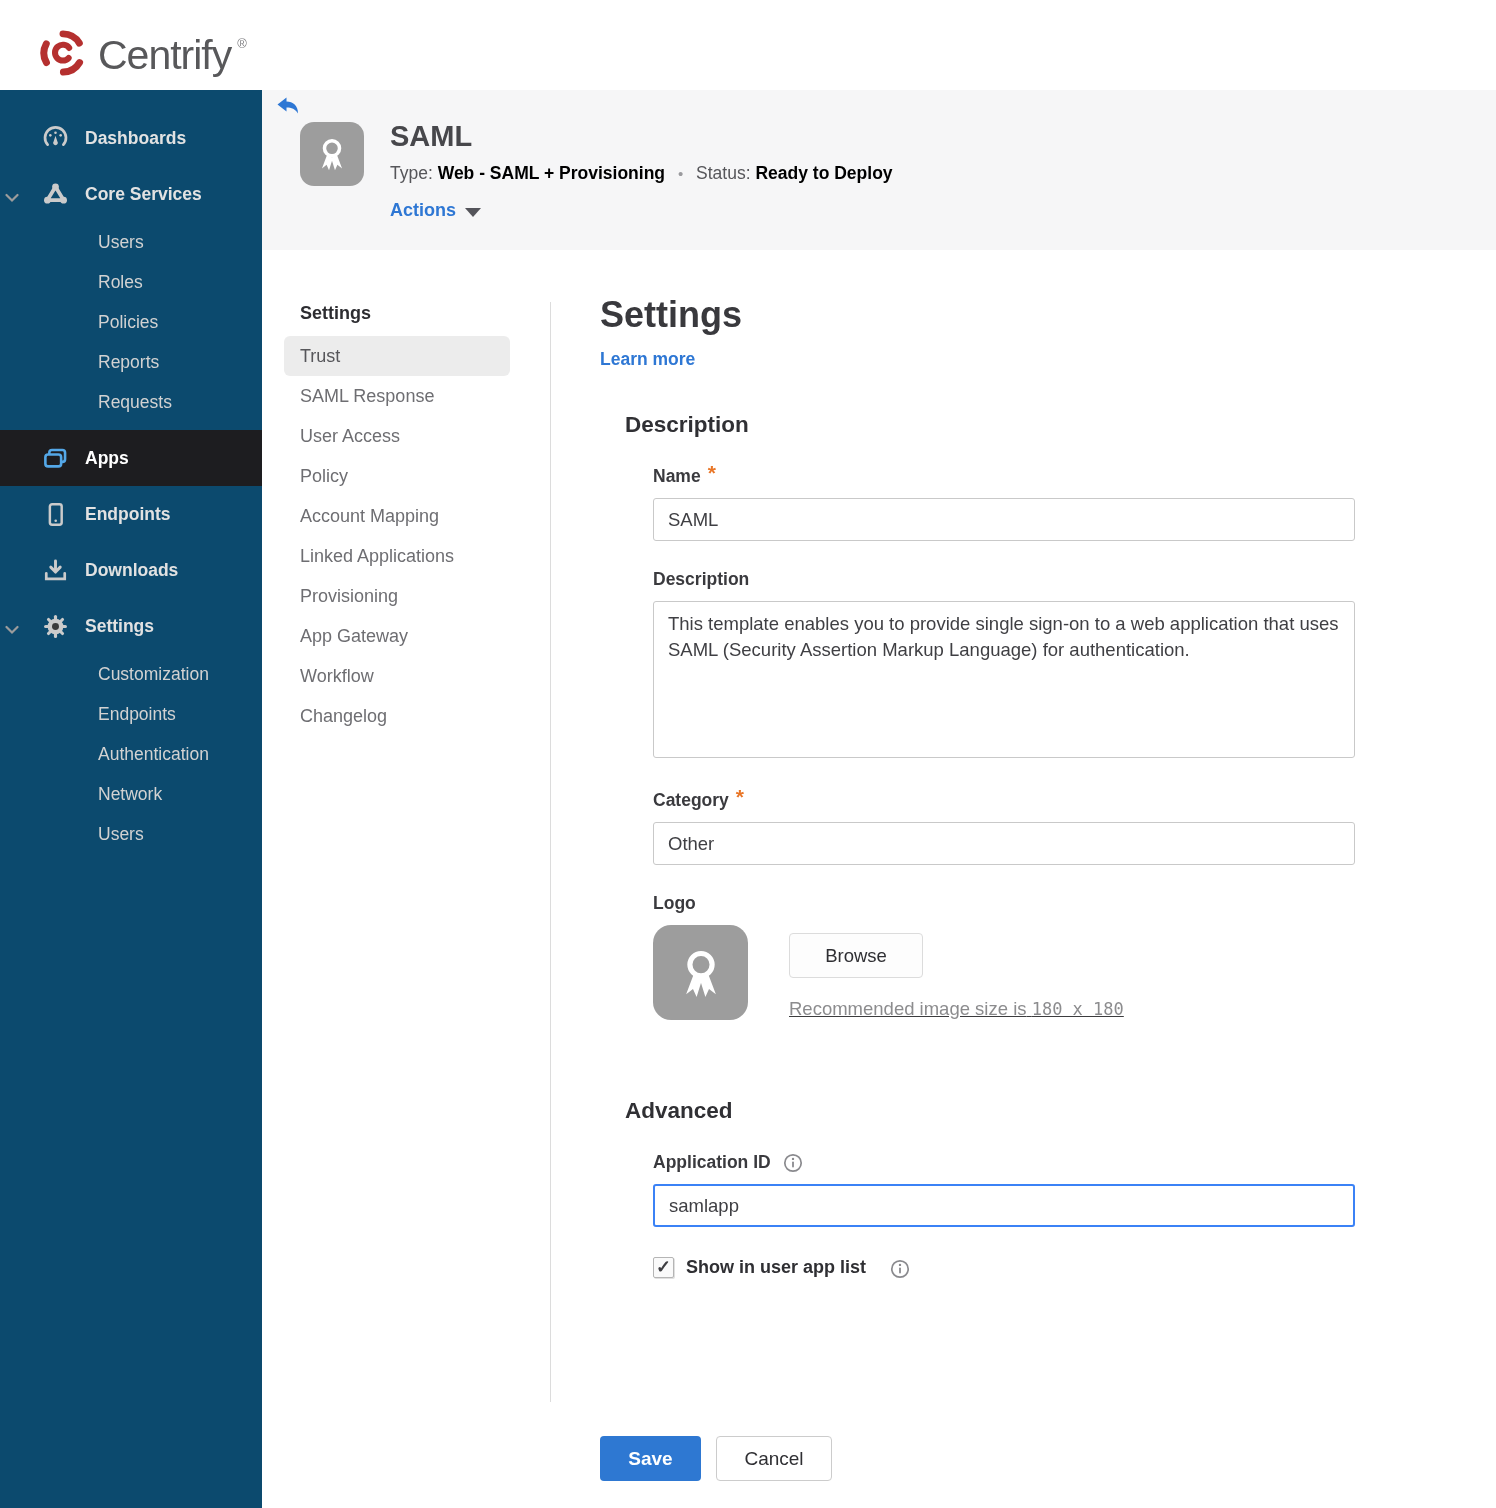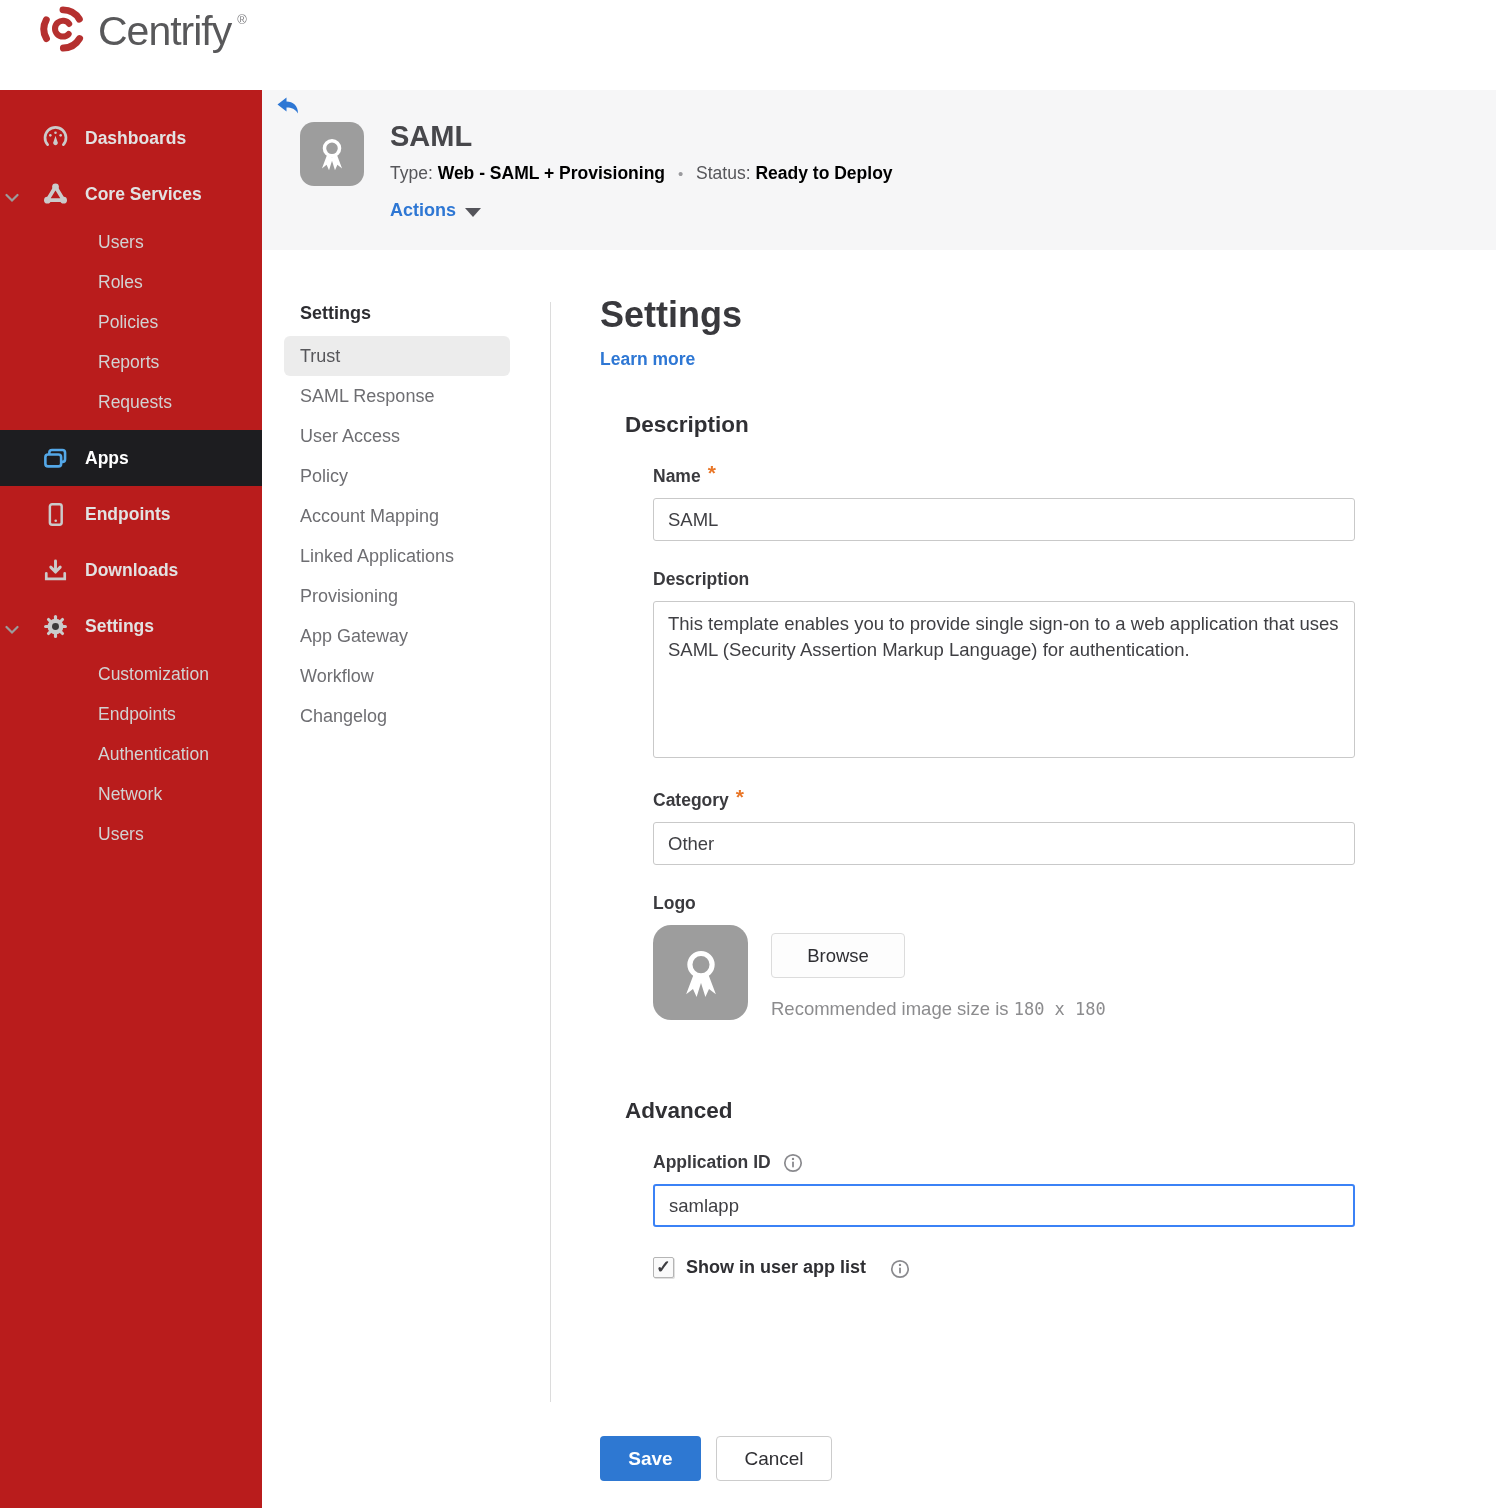--- a/index.html
+++ b/index.html
@@ -7,26 +7,26 @@
   body {
     font-family: "Liberation Sans", sans-serif;
     background:#ffffff;
     position:relative;
     overflow:hidden;
     color:#3c3c3e;
   }
 
   
   .topbar { position:absolute; top:0; left:0; width:1496px; height:90px; background:#ffffff; z-index:5; }
-  .brand { position:absolute; left:36px; top:2px; display:flex; align-items:center; gap:8px; }
+  .brand { position:absolute; left:36px; top:26px; display:flex; align-items:center; gap:8px; }
   .brand-name { font-size:41px; color:#58585a; letter-spacing:-1px; }
   .brand-reg { font-size:13px; color:#808084; vertical-align:super; position:relative; top:-12px; left:-2px; }
 
   
-  .sidebar { position:absolute; top:90px; left:0; width:262px; height:1418px; background:#b91c1c; padding-top:20px; z-index:4; }
+  .sidebar { position:absolute; top:90px; left:0; width:262px; height:1418px; background:#0c4a6e; padding-top:20px; z-index:4; }
   .side-item { display:flex; align-items:center; cursor:pointer; position:relative; }
   .side-item.top { height:56px; }
   .side-item.sub { height:40px; padding-left:98px; }
   .side-item.gap { margin-top:8px; }
   .side-icon { width:27px; height:27px; margin-left:42px; margin-right:16px; display:flex; align-items:center; justify-content:center; flex:none; }
   .side-label { font-size:17.5px; font-weight:600; color:#e2e2e2; }
   .side-item.sub .side-label { font-weight:500; color:#d2d2d2; }
   .side-item.active { background:#1d1d20; }
   .side-item.active .side-label { color:#ffffff; font-weight:700; }
   .expand-chevron { position:absolute; left:5px; top:50%; transform:translateY(-50%); width:14px; height:10px; }
@@ -58,21 +58,21 @@
   .section-heading { margin:42px 0 0 25px; font-size:22.5px; font-weight:700; color:#303034; }
   .field { margin-left:53px; width:702px; }
   .field-label { display:flex; align-items:flex-start; margin-top:28px; margin-bottom:11px; font-size:17.5px; font-weight:700; color:#3a3a3e; }
   .req { color:#e97627; font-weight:700; font-size:21px; line-height:14px; margin-left:7px; }
   .text-input { width:702px; height:43px; border:1px solid #c9c9c9; border-radius:3px; padding:0 14px; font-family:inherit; font-size:18.5px; color:#3f3f43; background:#fff; }
   .text-area { width:702px; height:157px; border:1px solid #c9c9c9; border-radius:3px; padding:9px 14px; font-family:inherit; font-size:18.5px; line-height:1.38; color:#3f3f43; resize:none; background:#fff; }
   .text-input.focused { border:2px solid #3b82f6; }
 
   .logo-row { display:flex; align-items:flex-start; margin-top:2px; }
   .logo-thumb { width:95px; height:95px; border-radius:18px; background:#9d9d9d; display:flex; align-items:center; justify-content:center; flex:none; }
-  .logo-right { margin-left:23px; padding-top:8px; }
+  .logo-right { margin-left:41px; padding-top:8px;text-decoration:underline; }
   .browse-btn { width:134px; height:45px; background:#fdfdfd; border:1px solid #dcdcdc; border-radius:4px; font-family:inherit; font-size:18.5px; color:#2f2f33; cursor:pointer; }
   .logo-hint { margin-top:20px; font-size:18.5px; color:#8c8c8e; }
   .logo-hint .mono { font-family:"DejaVu Sans Mono", monospace; font-size:17px; }
 
   .advanced-heading { margin-top:78px; }
   .info-icon { display:inline-flex; margin-left:12px; position:relative; top:1px; }
   .check-row { display:flex; align-items:center; margin-top:30px; gap:12px; }
   .checkbox { appearance:none; -webkit-appearance:none; width:21px; height:21px; border:1px solid #b5b5b5; border-radius:2px; background:#fafafa; position:relative; cursor:pointer; margin:0; box-shadow:1px 1px 0 #e0e0e0; }
   .checkbox:checked::after { content:"\2713"; position:absolute; left:2px; top:-2px; font-size:18px; font-weight:700; color:#3e3e42; }
   .check-label { font-size:18px; font-weight:700; color:#2f2f33; }

